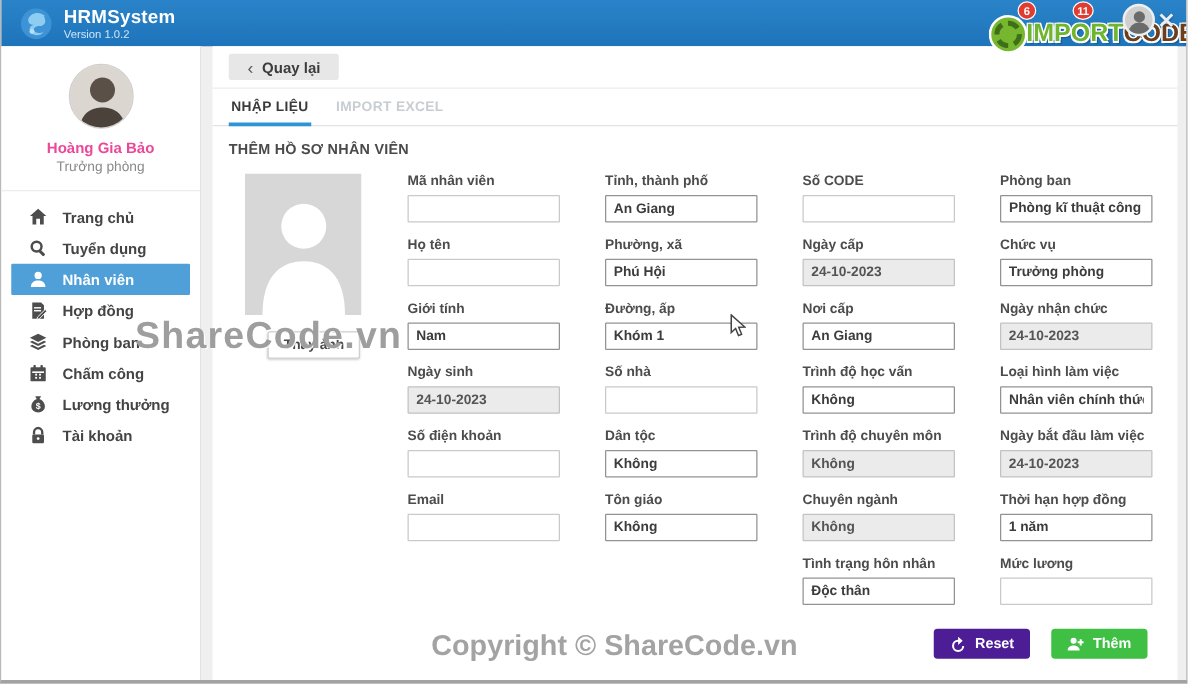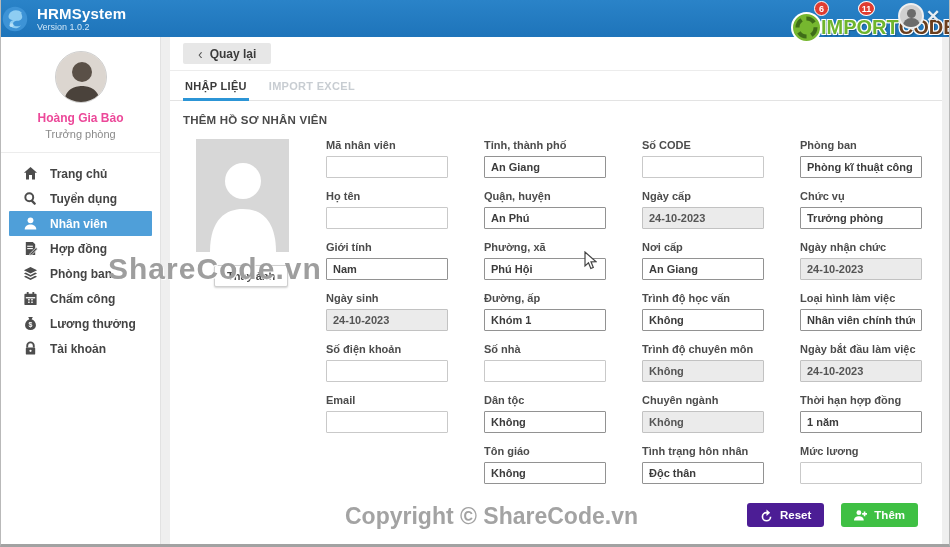--- a/index.html
+++ b/index.html
@@ -6,21 +6,21 @@
   html,body { background:#d8d8d8; font-family:"Liberation Sans", sans-serif; }
   .window {
     position:relative; width:950px; height:547px; background:#efefef;
     border-left:1px solid #b9b9b9; border-right:1px solid #b9b9b9;
     border-bottom:3px solid #a2a2a2; overflow:hidden;
   }
   
   .header {
     position:absolute; top:0; left:0; right:0; height:37px;
     background:linear-gradient(#2a83c8,#1e74ba);
-    display:flex; align-items:center; padding-left:0; color:#fff;
+    display:flex; align-items:center; padding-left:14px; color:#fff;
   }
   .logo-swirl { width:28px; height:28px; margin-right:8px; }
   .app-title { font-size:15px; font-weight:bold; line-height:15px; letter-spacing:.2px; }
   .app-version { font-size:9px; color:#cfe6f7; margin-top:1px; }
   
   .sidebar {
     position:absolute; top:37px; left:0; width:160px; bottom:0;
     background:#fff; border-right:1px solid #e2e2e2;
   }
   .profile { text-align:center; padding-top:14px; }
@@ -261,21 +261,20 @@
           <div class="form-col">
             <div class="fgroup"><div class="flabel">Mã nhân viên</div><input class="field empty" readonly="" style=""></div>
             <div class="fgroup"><div class="flabel">Họ tên</div><input class="field empty" readonly="" style=""></div>
             <div class="fgroup"><div class="flabel">Giới tính</div><input class="field value" readonly="" value="Nam" style=""></div>
             <div class="fgroup"><div class="flabel">Ngày sinh</div><input class="field disabled" readonly="" value="24-10-2023" style=""></div>
             <div class="fgroup"><div class="flabel">Số điện khoản</div><input class="field empty" readonly="" style=""></div>
             <div class="fgroup"><div class="flabel">Email</div><input class="field empty" readonly="" style=""></div>
           </div>
           <div class="form-col">
             <div class="fgroup"><div class="flabel">Tỉnh, thành phố</div><input class="field value" readonly="" value="An Giang" style=""></div>
-            <div class="fgroup"><div class="flabel">Quận, huyện</div><input class="field value" readonly="" value="An Phú" style=""></div>
             <div class="fgroup"><div class="flabel">Phường, xã</div><input class="field value" readonly="" value="Phú Hội" style=""></div>
             <div class="fgroup"><div class="flabel">Đường, ấp</div><input class="field value" readonly="" value="Khóm 1" style=""></div>
             <div class="fgroup"><div class="flabel">Số nhà</div><input class="field empty" readonly="" style=""></div>
             <div class="fgroup"><div class="flabel">Dân tộc</div><input class="field value" readonly="" value="Không" style=""></div>
             <div class="fgroup"><div class="flabel">Tôn giáo</div><input class="field value" readonly="" value="Không" style=""></div>
           </div>
           <div class="form-col">
             <div class="fgroup"><div class="flabel">Số CODE</div><input class="field empty" readonly="" style=""></div>
             <div class="fgroup"><div class="flabel">Ngày cấp</div><input class="field disabled" readonly="" value="24-10-2023" style=""></div>
             <div class="fgroup"><div class="flabel">Nơi cấp</div><input class="field value" readonly="" value="An Giang" style=""></div>

